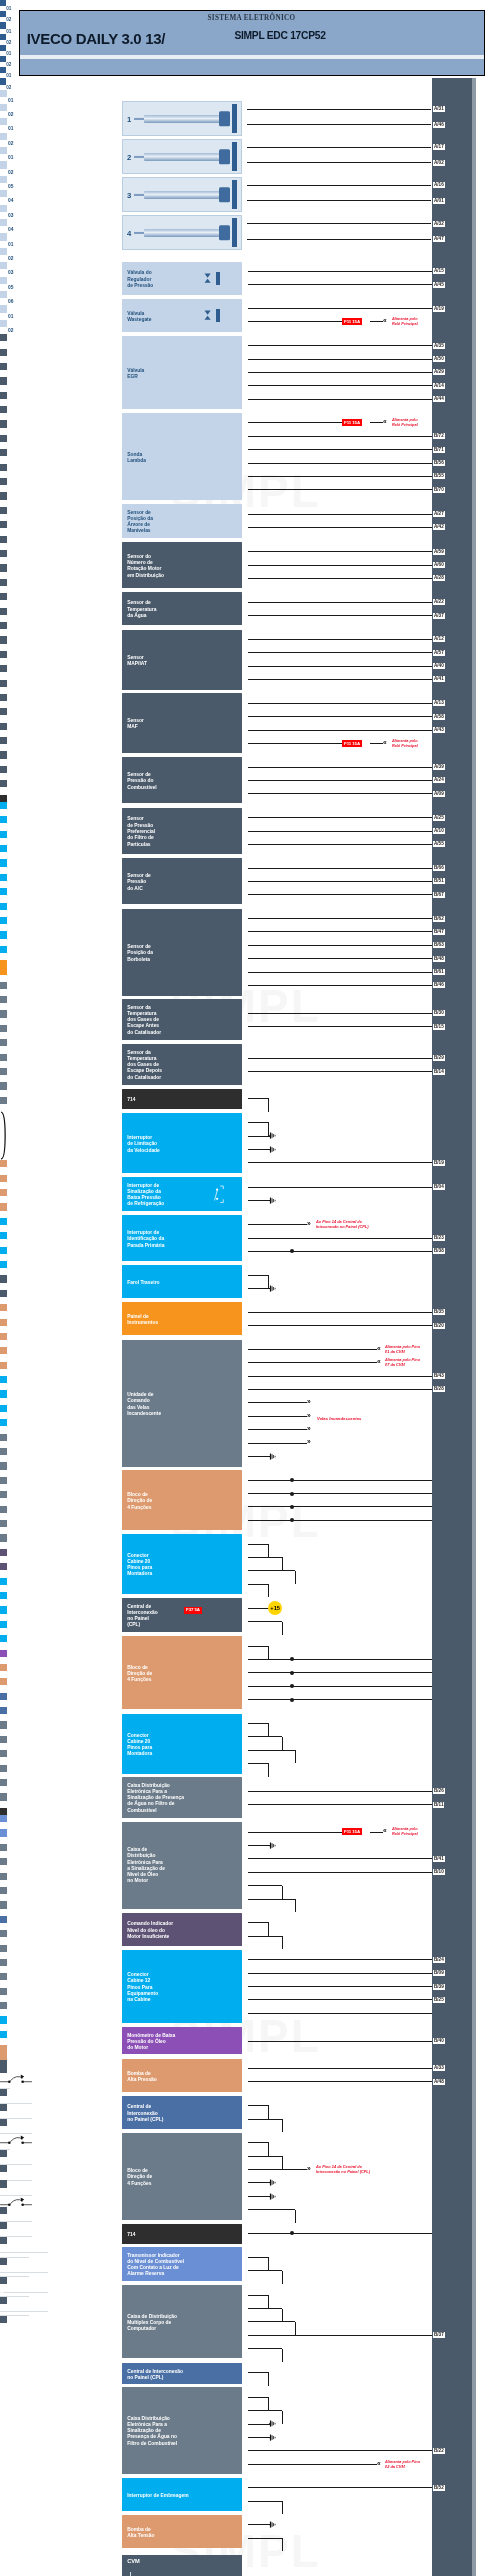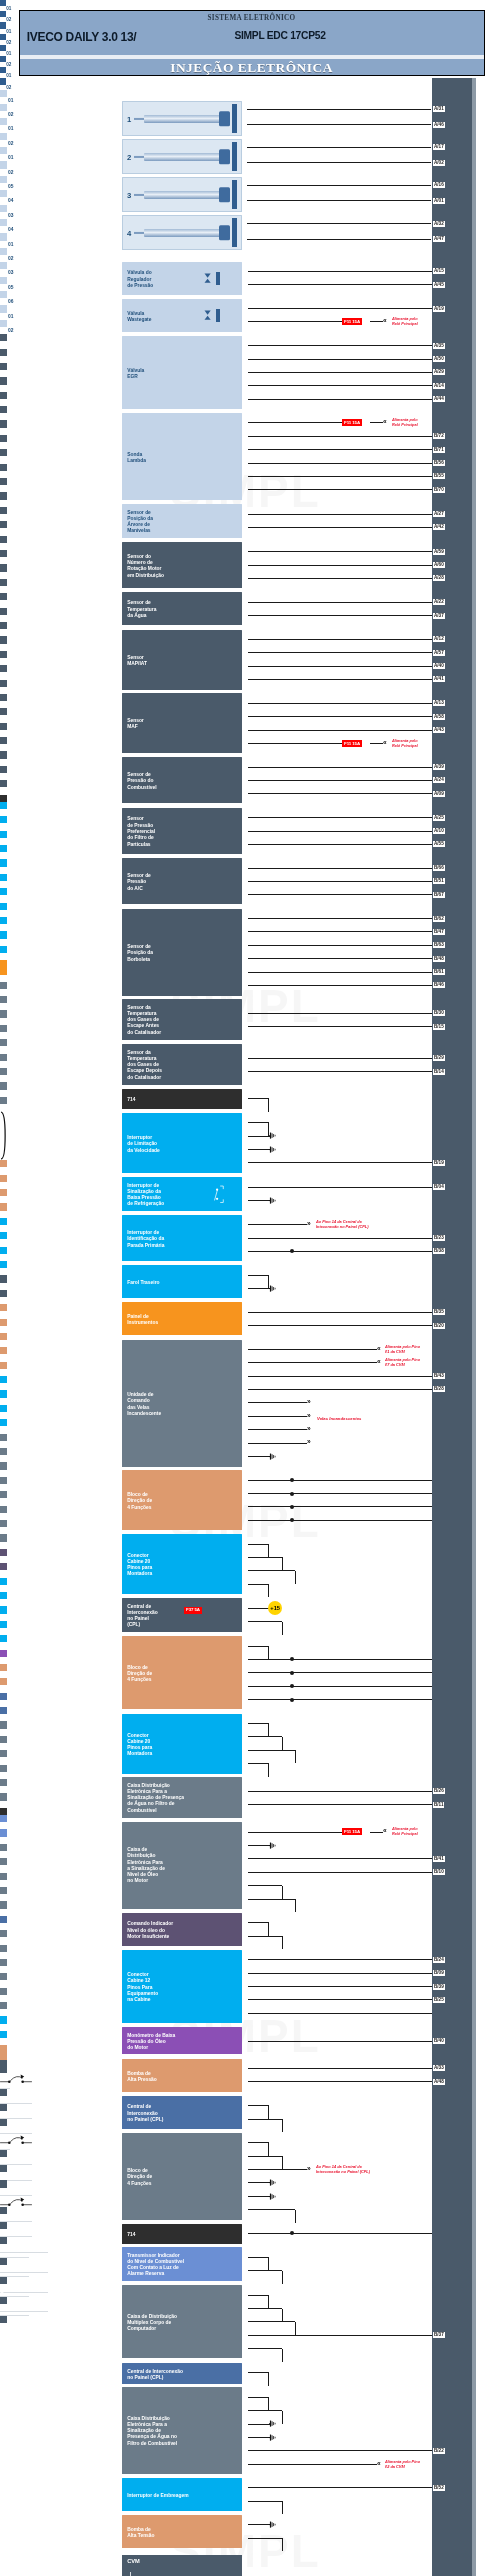--- a/index.html
+++ b/index.html
@@ -19,21 +19,21 @@
     border: 1.5px solid #000; background: #8aa6c8;
   }
   .hdr-top { position:relative; height: 44px; }
   .hdr-sistema {
     position:absolute; left:0; right:0; top:2.6px; text-align:center;
     font-family:"Liberation Serif", serif; font-weight:bold; font-size:7.2px;
     color:#2b3a4a; letter-spacing:0.3px;
   }
   .hdr-model {
     position:absolute; left:7.2px; top:18.5px;
-    font-family:"Liberation Sans", sans-serif; font-weight:bold; font-size:12px;
+    font-family:"Liberation Sans", sans-serif; font-weight:bold; font-size:15px;
     color:#0d1b2a; letter-spacing:-0.3px;
   }
   .hdr-ecu {
     position:absolute; left:0; right:0; top:18.5px; text-align:center;
     font-family:"Liberation Sans", sans-serif; font-weight:bold; font-size:10.3px;
     color:#0d1b2a; letter-spacing:-0.3px; padding-left:57px;
   }
   .hdr-divider { height:4.1px; background:#e9eef5; }
   .hdr-bottom {
     height:17.5px; display:flex; align-items:center; justify-content:center;
@@ -169,21 +169,20 @@
   <div class="watermark" style="left:170px; top:2009px;">SIMPL</div>
   <div class="watermark" style="left:170px; top:2524px;">SIMPL</div>
 
   <div class="header-wrap">
     <div class="hdr-top">
       <div class="hdr-sistema">SISTEMA ELETRÔNICO</div>
       <div class="hdr-model">IVECO DAILY 3.0  13/</div>
       <div class="hdr-ecu">SIMPL EDC 17CP52</div>
     </div>
     <div class="hdr-divider"></div>
-    <div class="hdr-bottom">INJEÇÃO ELETRÔNICA</div>
   </div>
 
   <div class="ecu-spine" style="height: 2863px;"></div>
   <div class="ecu-spine-shadow" style="height: 2863px;"></div>
 
   <div id="body-layer">
       <div class="comp c-injector" style="left:122px; top:101px; width:120px; height:35px;">
         <div class="inj-num">1</div>
         <div class="inj-tip"></div>
         <div class="inj-body"></div>

